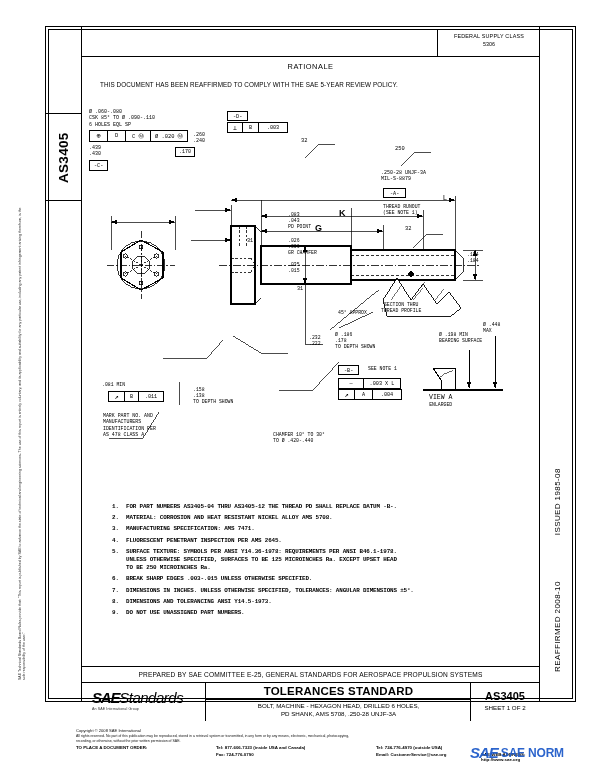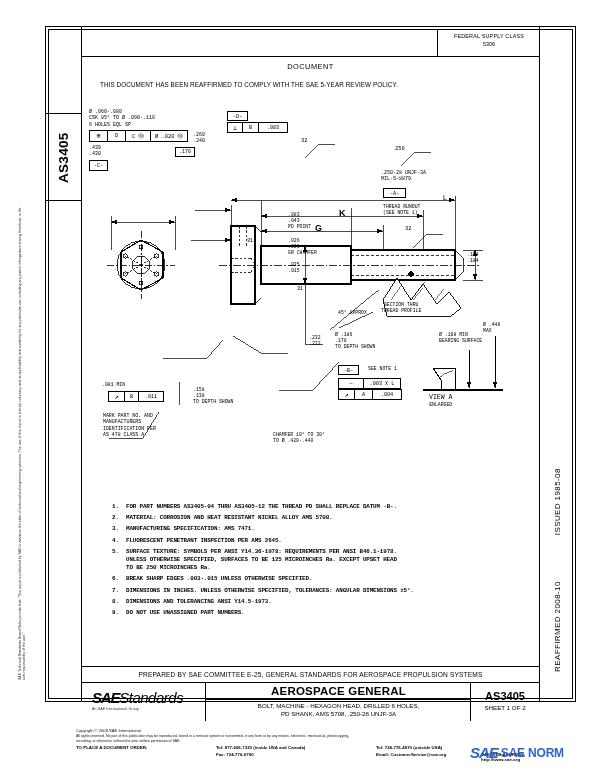--- a/index.html
+++ b/index.html
@@ -132,21 +132,21 @@
       <span>ISSUED 1985-08</span>
     </div>
   </div>
 
   <div class="bx" id="fsc-box">
     <div class="l1">FEDERAL SUPPLY CLASS</div>
     <div class="l2">5306</div>
   </div>
 
   <div class="bx" id="rationale-band"></div>
-  <div class="bx" id="rationale-title">DOCUMENT</div>
+  <div class="bx" id="rationale-title">RATIONALE</div>
   <div class="bx" id="rationale-text">THIS DOCUMENT HAS BEEN REAFFIRMED TO COMPLY WITH THE SAE 5-YEAR REVIEW POLICY.</div>
 
   <div class="bx" id="drawing">
     <svg width="455" height="385" viewBox="0 0 455 385">
       <g stroke="#000" fill="none" stroke-width="0.8" shape-rendering="crispEdges">
 
         <g>
           <polygon points="38,152 58,140 80,152 80,178 58,190 38,178" stroke-width="1.1"></polygon>
           <circle cx="58" cy="165" r="24" stroke-width="0.8"></circle>
           <circle cx="58" cy="165" r="9" stroke-width="0.8"></circle>
@@ -533,21 +533,21 @@
     <div class="cell" id="tb-logo">
       <div id="sae-logo">
         <div style="display:flex;align-items:baseline;">
           <span class="sae">SAE</span>
           <span class="aero">Standards</span>
         </div>
         <div class="tag">An SAE International Group</div>
       </div>
     </div>
     <div class="cell" id="tb-title">
-      <div id="title-std">AEROSPACE GENERAL</div>
+      <div id="title-std">TOLERANCES STANDARD</div>
       <div id="title-rule"></div>
       <div id="title-desc1">BOLT, MACHINE - HEXAGON HEAD, DRILLED 6 HOLES,</div>
       <div id="title-desc2">PD SHANK, AMS 5708, .250-28 UNJF-3A</div>
     </div>
     <div class="cell" id="tb-num">
       <div id="num-main">AS3405</div>
       <div id="num-sheet">SHEET 1 OF 2</div>
     </div>
   </div>
 

